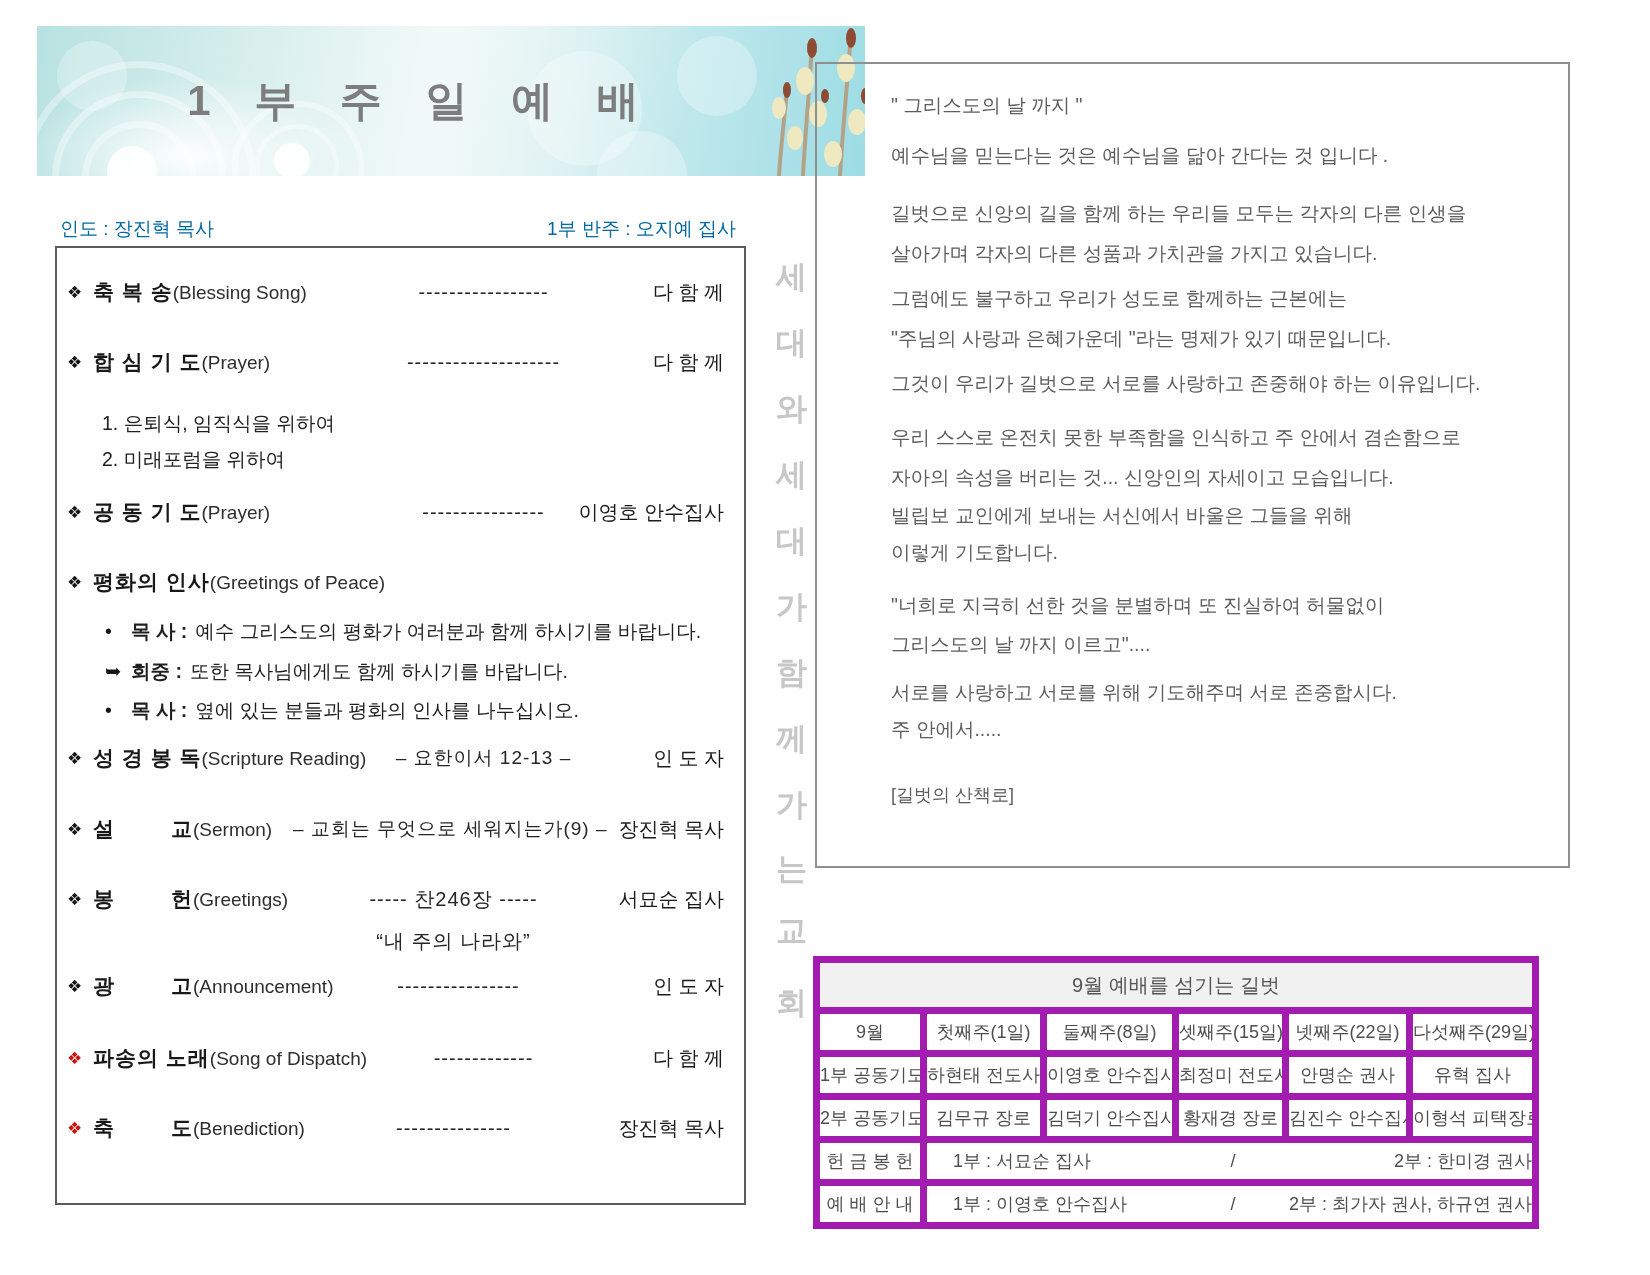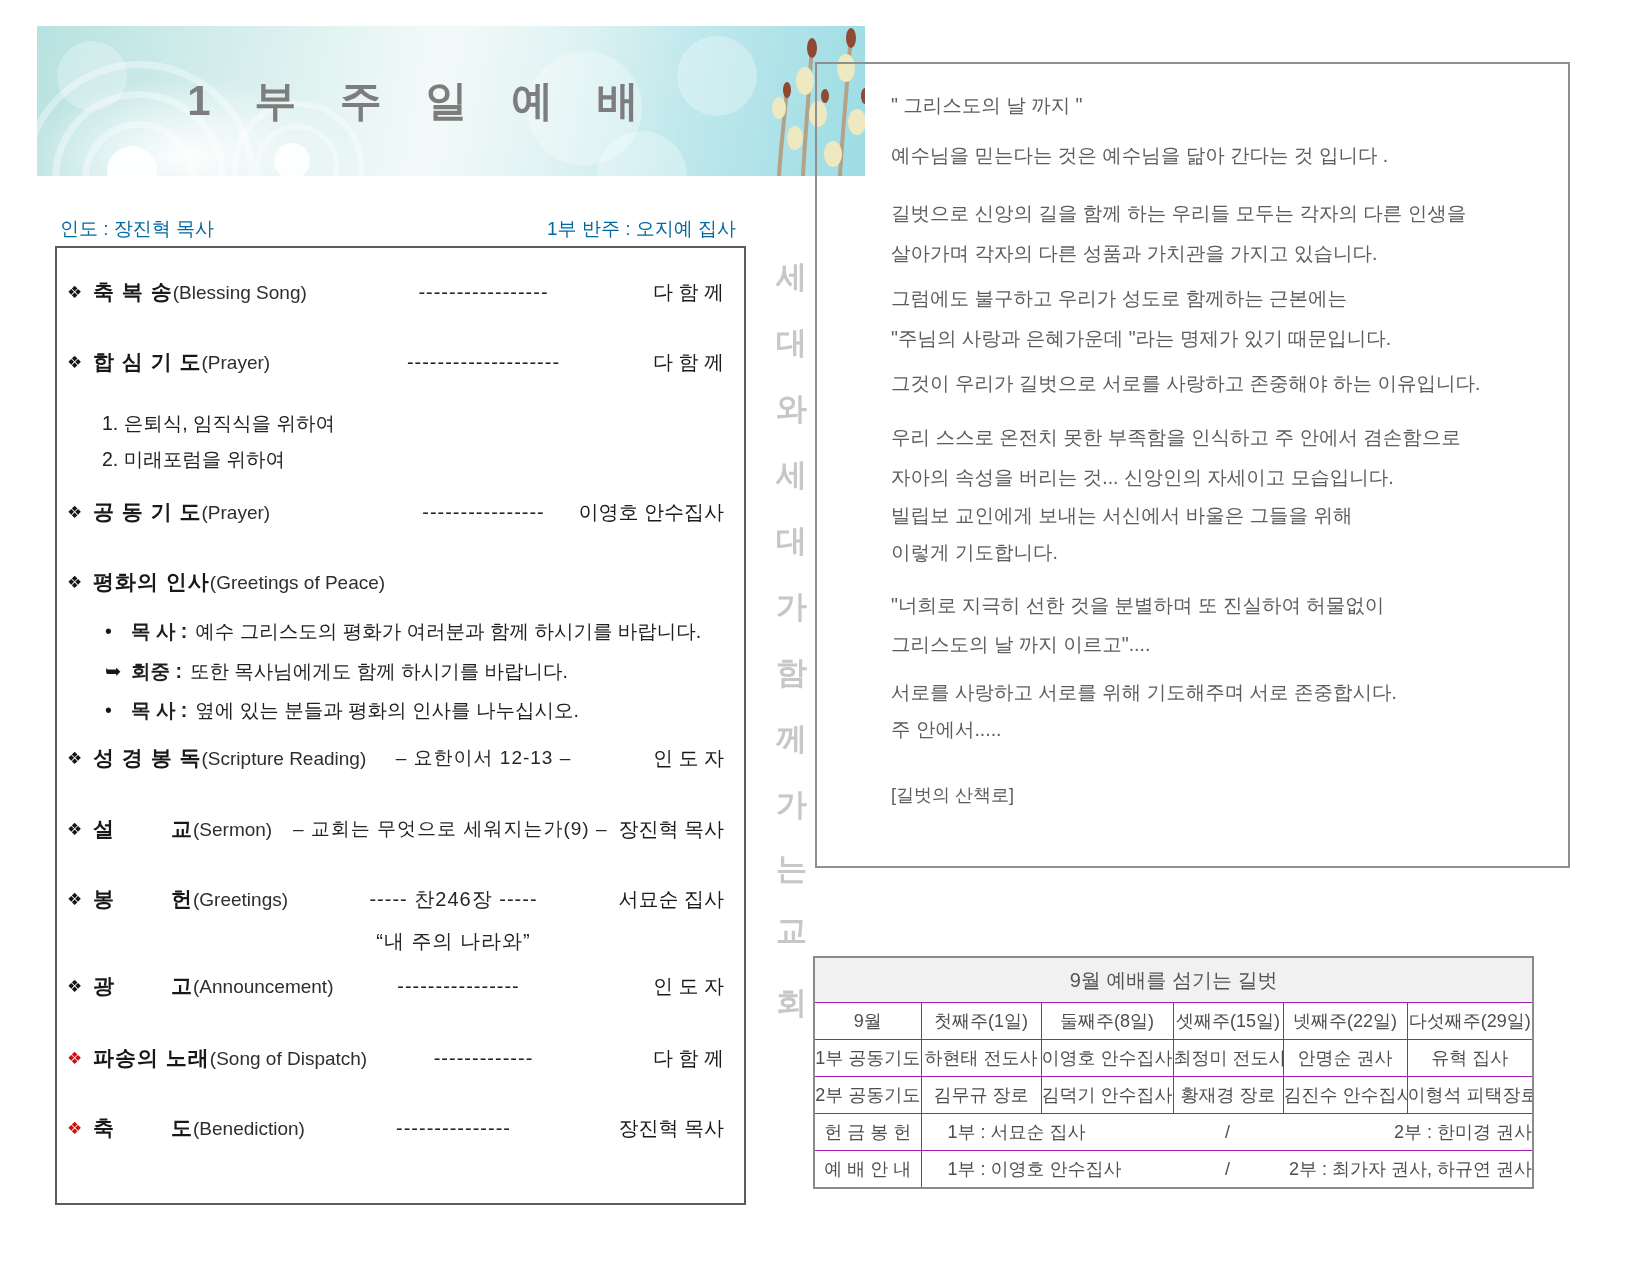--- a/index.html
+++ b/index.html
@@ -72,21 +72,21 @@
     color:#5d5d5d;font-size:19.5px;
   }
   .m-line{height:30px;line-height:30px;white-space:nowrap;}
   
   .schedule{
     position:absolute;left:813px;top:956px;width:719px;
     border-collapse:collapse;table-layout:fixed;
     font-size:18px;color:#4e4e4e;
     border:2px solid #8a8a8a;
   }
-  .schedule td{border:1px solid #a21caf;text-align:center;height:36px;padding:0;white-space:nowrap;overflow:hidden;}
+  .schedule td{border:7px solid #a21caf;text-align:center;height:36px;padding:0;white-space:nowrap;overflow:hidden;}
   .schedule .title-cell{height:44px;background:#f1f1f1;font-size:20px;color:#555555;}
   .split{display:flex;align-items:center;text-align:left;padding-left:26px;}
   .split .p1{flex:0 0 260px;}
   .split .sl{flex:0 0 40px;text-align:center;}
   .split .p2{flex:1 1 auto;text-align:right;}
 </style>
 </head>
 <body>
 
 <div class="banner">

